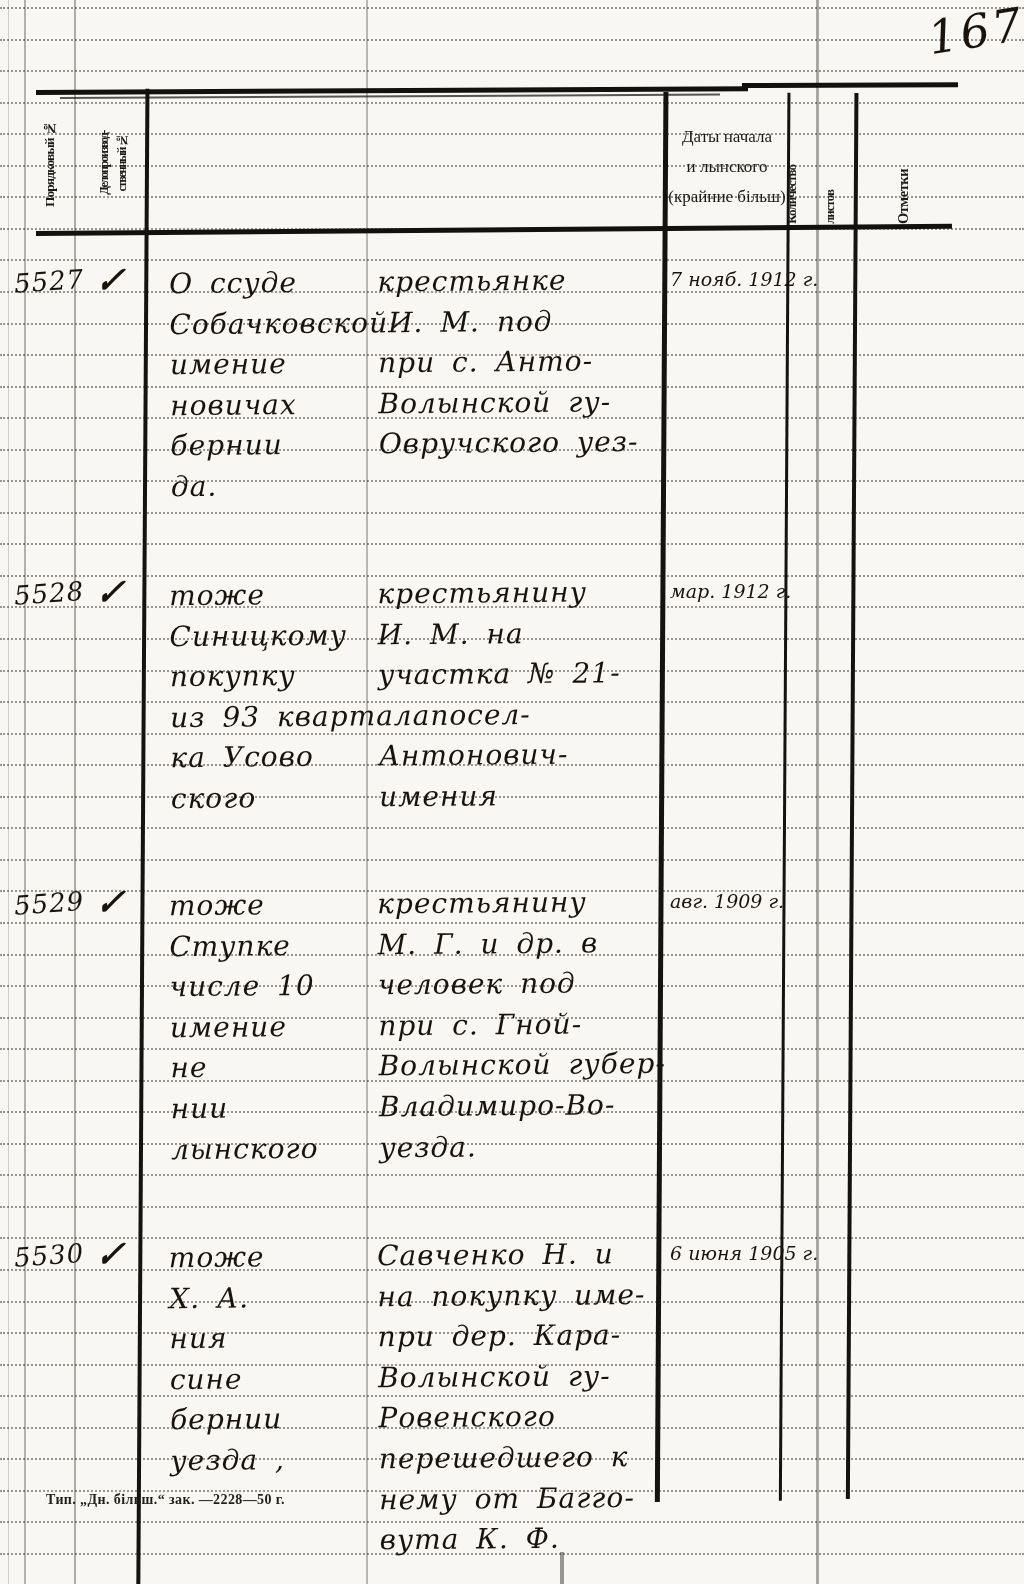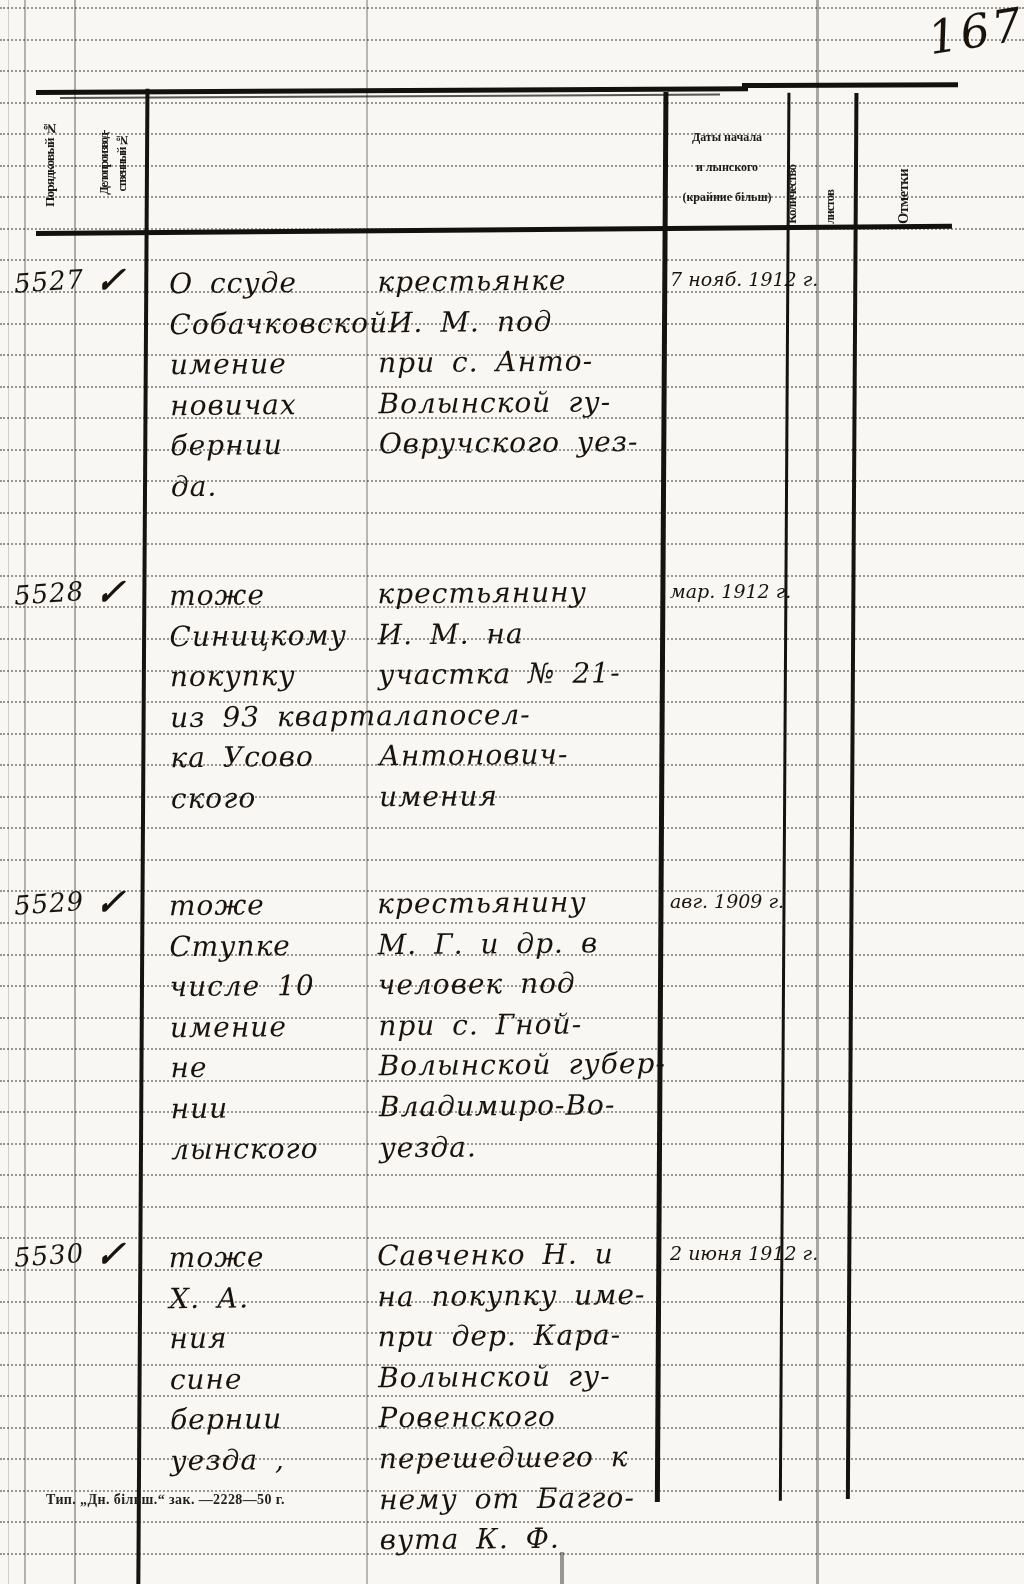--- a/index.html
+++ b/index.html
@@ -22,21 +22,21 @@
          font-weight:700; color:#1d1a16; white-space:nowrap;}
   .h-ordinal{position:absolute; left:28px; top:6px; height:132px; width:44px;
              display:flex; align-items:center; justify-content:center;
              font-size:13.5px; letter-spacing:-1px;}
   .h-record{position:absolute; left:82px; top:2px; height:138px; width:62px;
             display:flex; align-items:center; justify-content:center; gap:3px;
             font-size:12.5px; letter-spacing:-1.5px;}
   .h-title{position:absolute; left:152px; top:40px; width:510px; text-align:center;
            font-size:19px; font-weight:700; letter-spacing:1px; line-height:33px; color:#191613;}
   .h-dates{position:absolute; left:666px; top:30px; width:122px; text-align:center;
-           font-size:12px; font-weight:700; line-height:30px; color:#1d1a16;}
+           font-size:17px; font-weight:400; line-height:30px; color:#1d1a16;}
   .h-sheets{position:absolute; left:784px; top:6px; height:126px; width:54px;
             display:flex; align-items:flex-end; justify-content:space-between;
             font-size:13px; letter-spacing:-1px;}
   .h-notes{position:absolute; left:884px; top:10px; height:122px; width:38px;
            display:flex; align-items:flex-end; justify-content:center;
            font-size:14.5px; letter-spacing:-.5px;}
   
   .hw{font-family:"DejaVu Serif", serif; font-style:italic; color:#19130c;}
   .page-number{position:absolute; left:928px; top:4px; width:96px;
                font-size:46px; letter-spacing:3px; transform:rotate(-9deg);}
@@ -286,18 +286,18 @@
         </div>
         <div class="hw-line">
           <span class="seg-l"></span>
           <span class="seg-r">нему от Багго-</span>
         </div>
         <div class="hw-line">
           <span class="seg-l"></span>
           <span class="seg-r">вута К. Ф.</span>
         </div>
       </div>
-    <div class="e-date hw">2 июня 1912 г.</div>
+    <div class="e-date hw">6 июня 1905 г.</div>
   </div>
 
   <div class="imprint">Тип. „Дн. більш.“ зак. —2228—50 г.</div>
 
 </div>
 
 </body></html>

